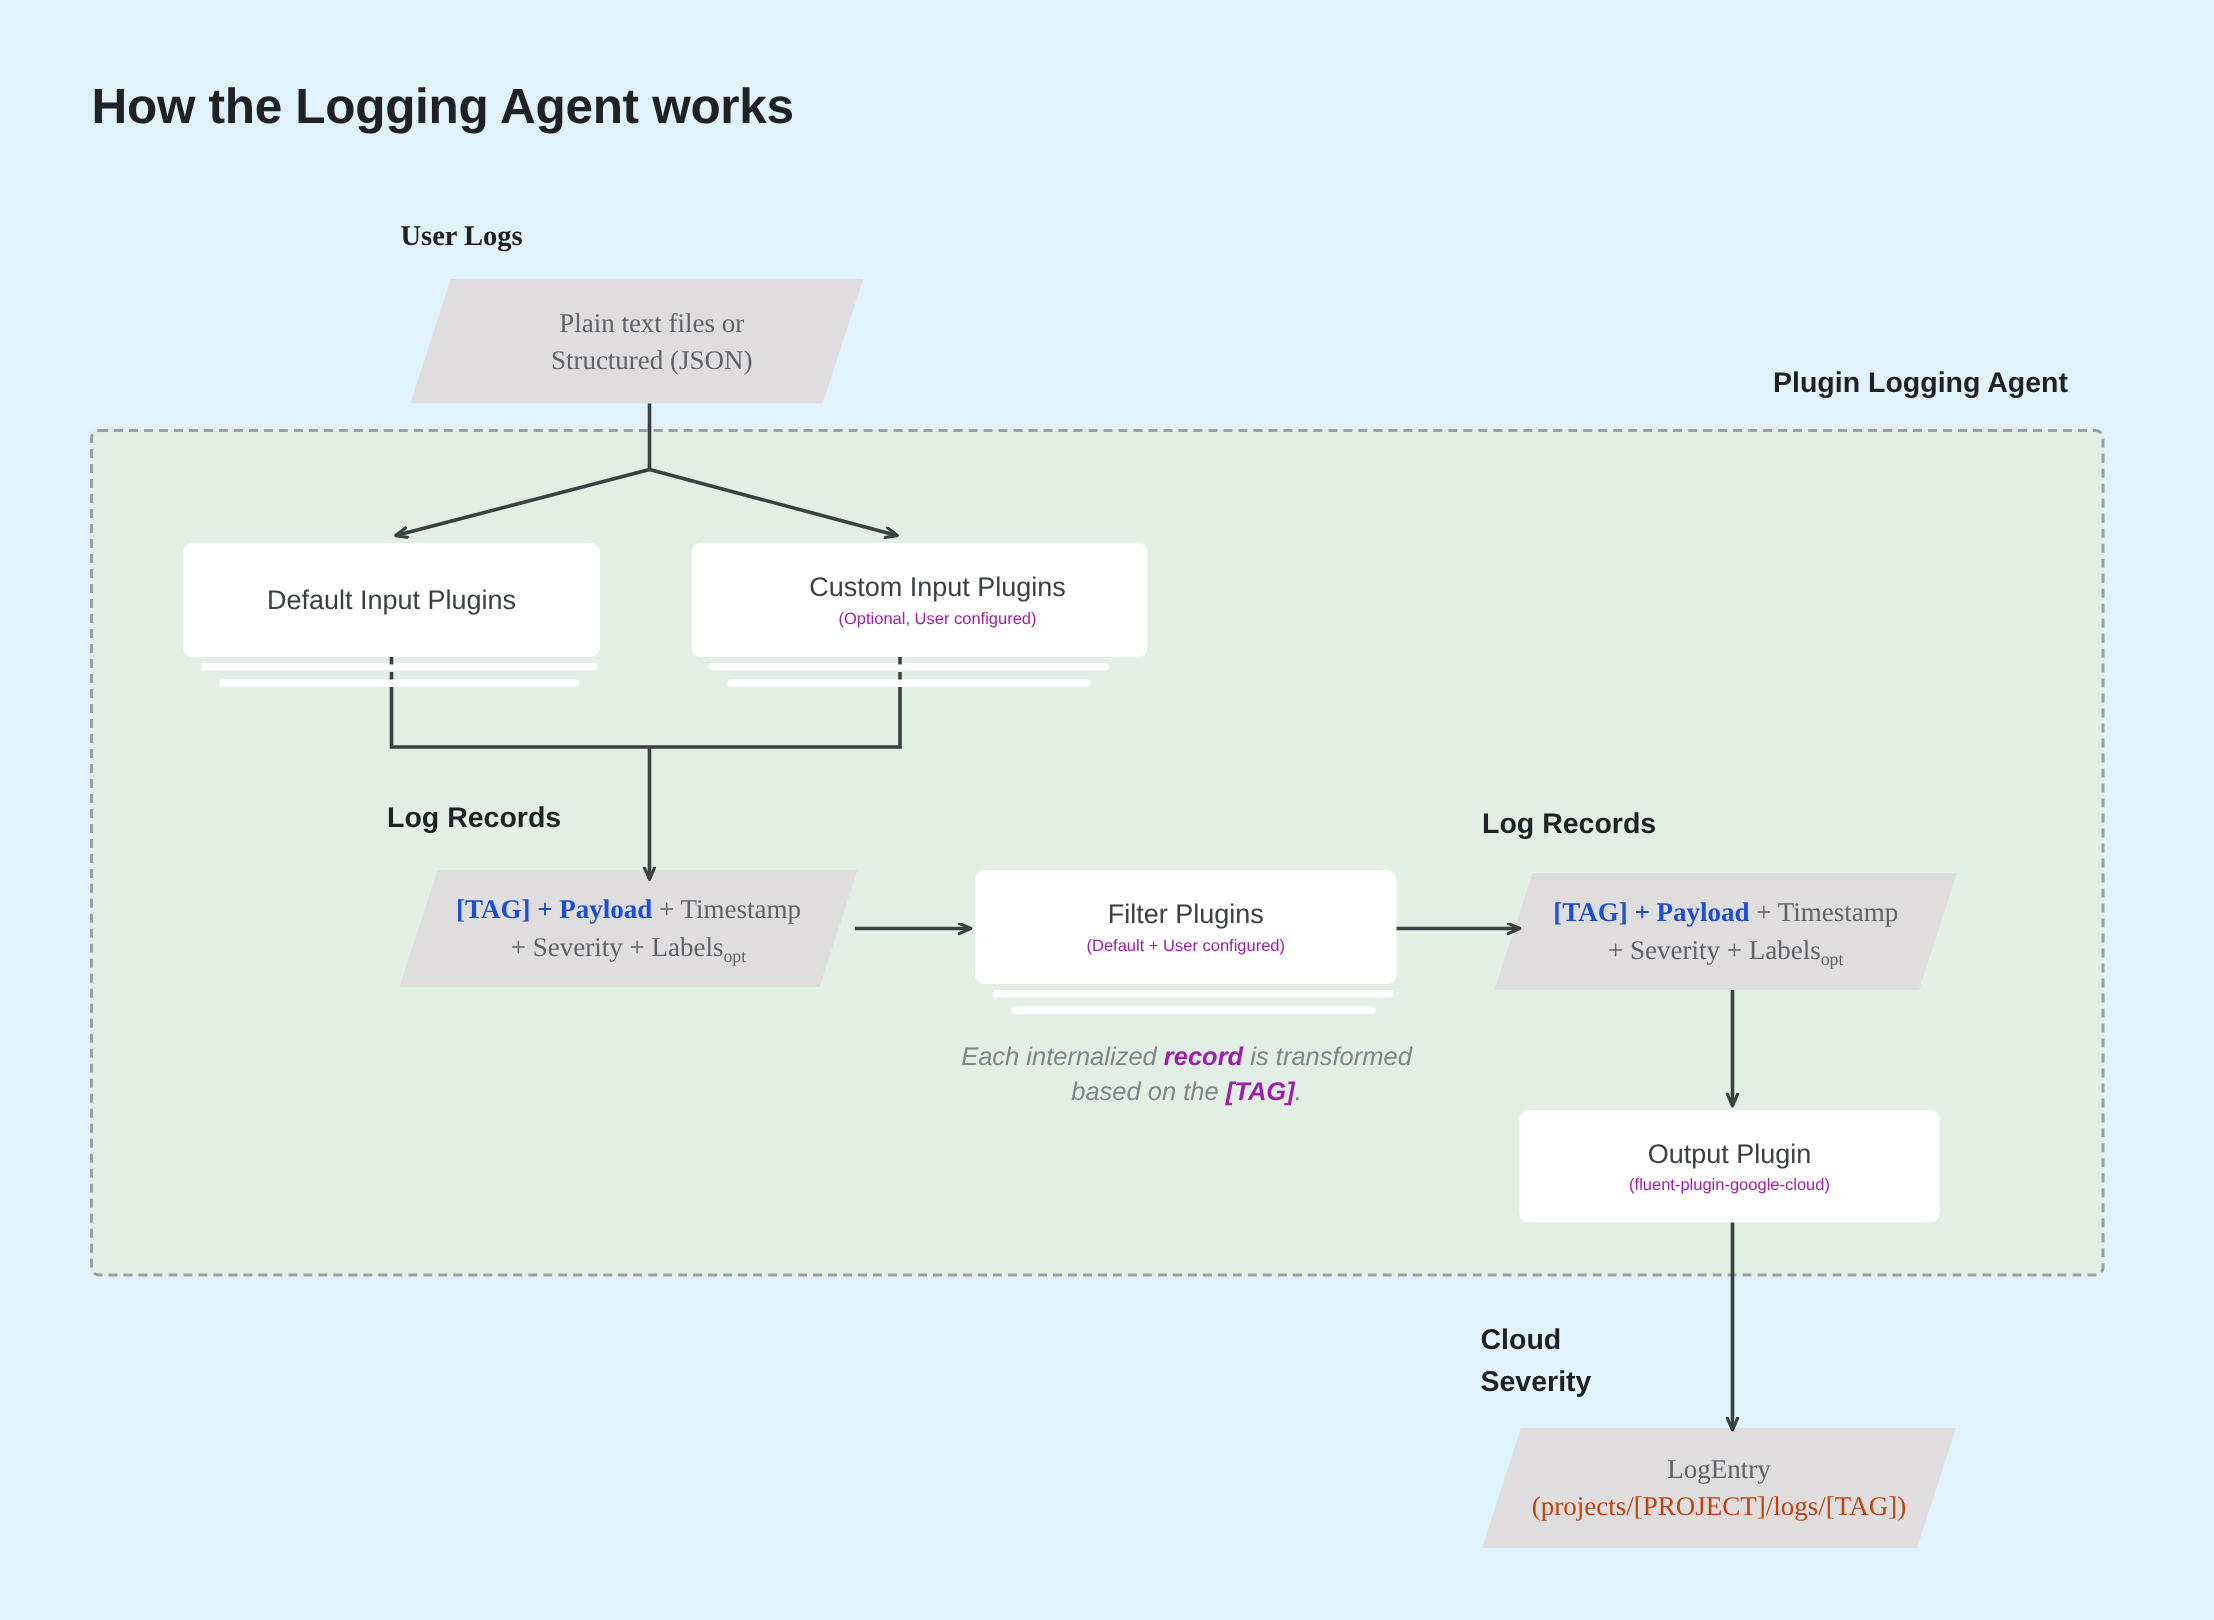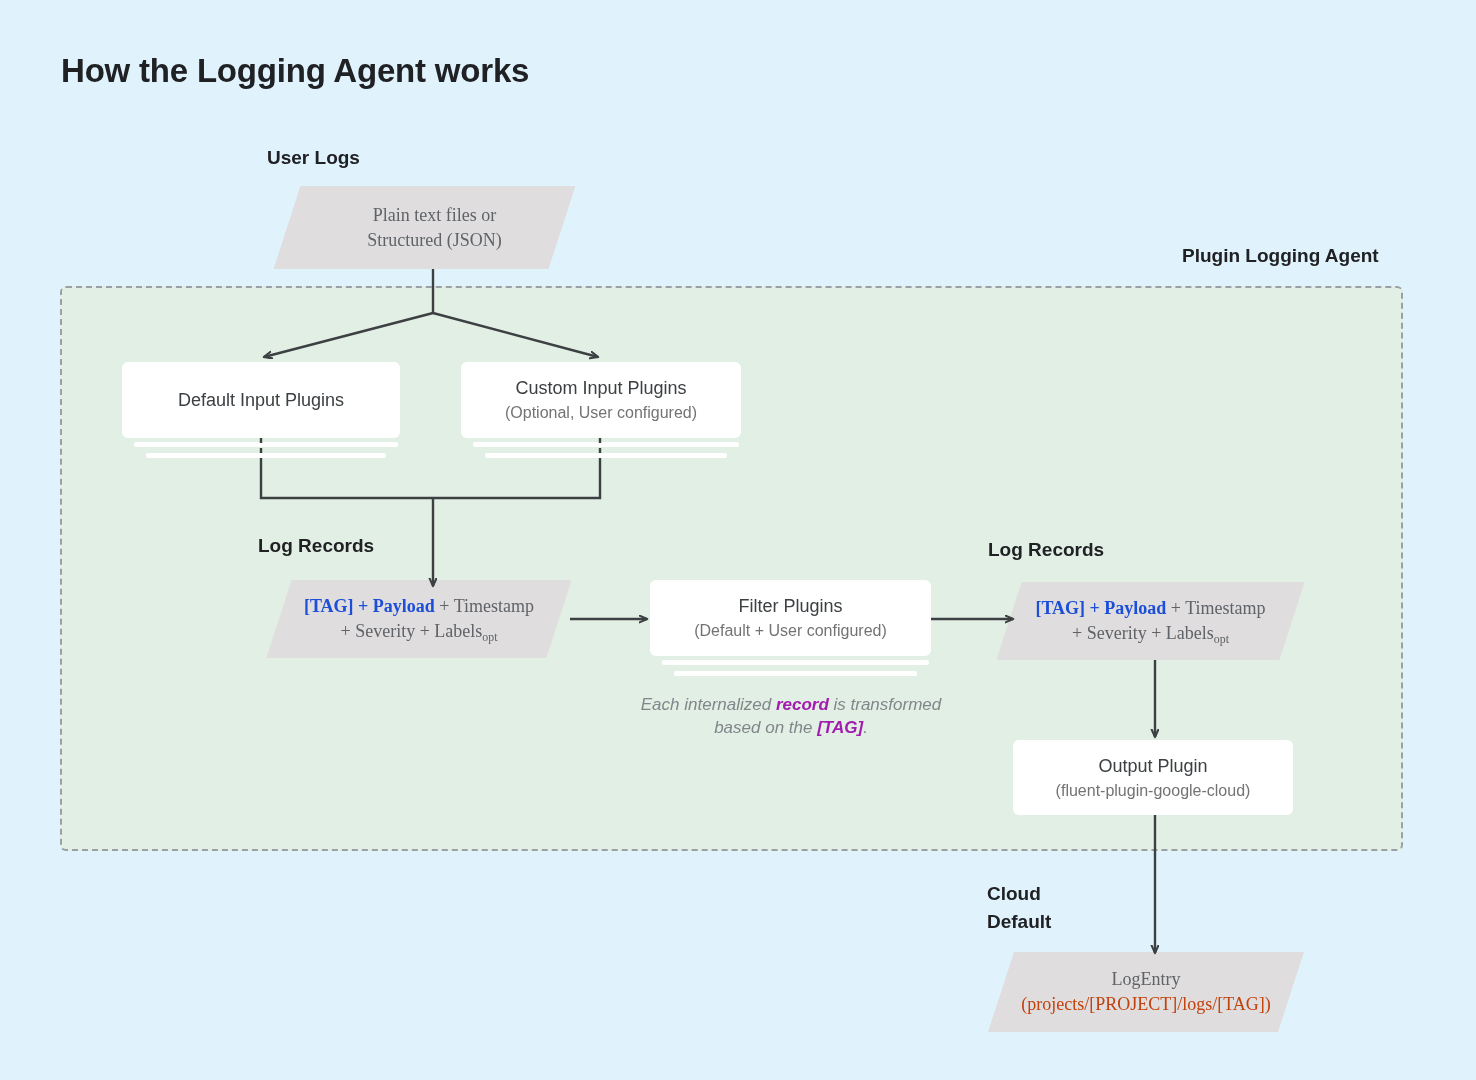--- a/index.html
+++ b/index.html
@@ -35,21 +35,21 @@
 
   
   .section-label {
     position: absolute;
     font-size: 19px;
     font-weight: 700;
     color: #202124;
     white-space: nowrap;
     line-height: 1.45;
   }
-  #label-user-logs { left: 267px; top: 144px; }
+  #label-user-logs { left: 267px; top: 144px; font-family: Liberation Serif, serif; }
   #label-agent     { left: 1182px; top: 242px; }
   #label-records-1 { left: 258px; top: 532px; }
   #label-records-2 { left: 988px; top: 536px; }
   #label-cloud-logging { left: 987px; top: 880px; }
 
   
   #agent-panel {
     position: absolute;
     left: 60px;
     top: 286px;
@@ -112,35 +112,35 @@
     align-items: center;
     justify-content: center;
     text-align: center;
     color: #3c4043;
     font-size: 18px;
     line-height: 1.35;
     white-space: nowrap;
     z-index: 3;
   }
   .wbox .sub {
-    color: #737373;
-    font-size: 16px;
+    color: #a21caf;
+    font-size: 11px;
     margin-top: 2px;
   }
   
   .stack-bar {
     position: absolute;
     background: #ffffff;
     height: 5px;
     border-radius: 2px;
     z-index: 2;
   }
 
   #box-default { left: 122px; top: 362px; width: 278px; height: 76px; }
-  #box-custom  { left: 461px; top: 362px; width: 280px; height: 76px; }
+  #box-custom  { left: 461px; top: 362px; width: 280px; height: 76px; padding-left: 24px; }
   #box-filter  { left: 650px; top: 580px; width: 281px; height: 76px; }
   #box-output  { left: 1013px; top: 740px; width: 280px; height: 75px; }
 
   
   #caption {
     position: absolute;
     left: 620px;
     top: 693px;
     width: 342px;
     text-align: center;
@@ -167,21 +167,21 @@
 <div id="stage">
 
   <div id="title">How the Logging Agent works</div>
 
   <div id="agent-panel"></div>
 
   <div class="section-label" id="label-user-logs">User Logs</div>
   <div class="section-label" id="label-agent">Plugin Logging Agent</div>
   <div class="section-label" id="label-records-1">Log Records</div>
   <div class="section-label" id="label-records-2">Log Records</div>
-  <div class="section-label" id="label-cloud-logging"><span>Cloud</span><br><span>Default</span></div>
+  <div class="section-label" id="label-cloud-logging"><span>Cloud</span><br><span>Severity</span></div>
 
   <div class="para" id="para-userlogs"></div>
   <div class="para-text" id="para-userlogs-text">
     <span>Plain text files or</span>
     <span>Structured (JSON)</span>
   </div>
 
   <div class="stack-bar" style="left:134px; top:442px; width:264px;"></div>
   <div class="stack-bar" style="left:146px; top:453px; width:240px;"></div>
   <div class="wbox" id="box-default">

